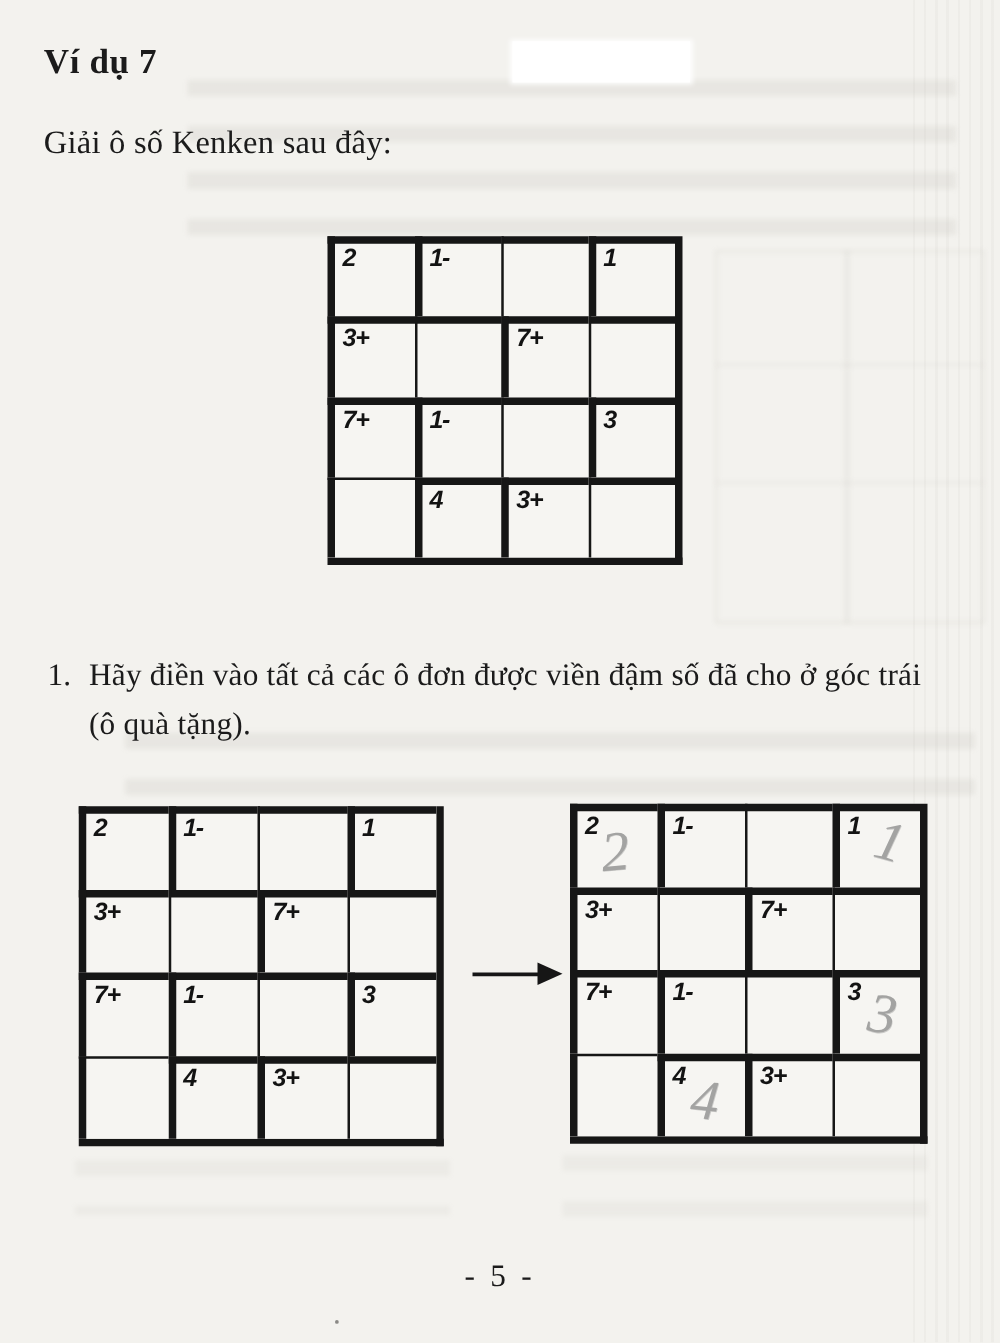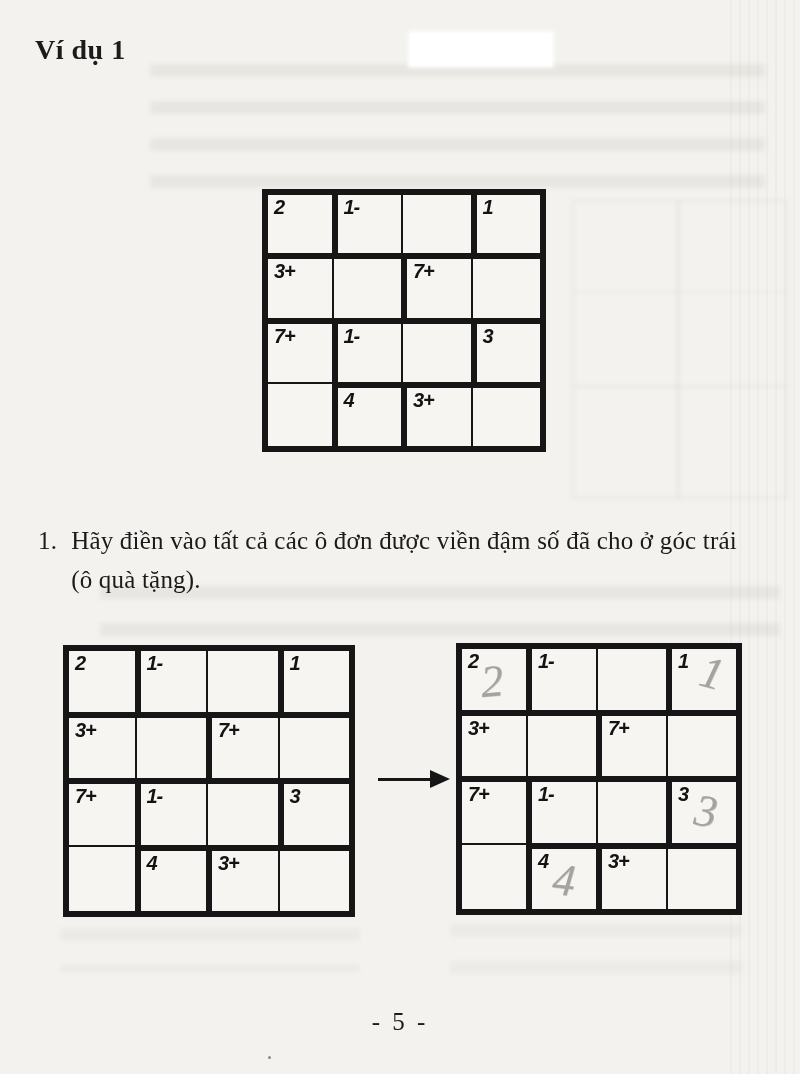--- a/index.html
+++ b/index.html
@@ -115,22 +115,23 @@
   <div class="ghost ghost-textblock" style="left:150px;top:64px;width:615px;height:125px;"></div>
   <div class="ghost ghost-grid" style="left:572px;top:200px;width:212px;height:295px;"></div>
   <div class="ghost ghost-textblock" style="left:100px;top:586px;width:680px;height:52px;"></div>
   <div class="ghost ghost-textblock" style="left:60px;top:928px;width:300px;height:44px;opacity:.35;"></div>
   <div class="ghost ghost-textblock" style="left:450px;top:924px;width:292px;height:52px;opacity:.35;"></div>
   <div class="scan-streaks"></div>
   <div class="speck" style="left:447px;top:338px;"></div>
   <div class="speck" style="left:178px;top:802px;"></div>
   <div class="speck" style="left:268px;top:1056px;width:3px;"></div>
 
-  <div class="title">Ví dụ 1</div>
+  <div class="title">Ví dụ 7</div>
   <div class="whiteout"></div>
+  <div class="intro">Giải ô số Kenken sau đây:</div>
 
   <div class="kgrid" style="left:262px;top:189px;width:284px;height:263px;">
       <div class="cell" style="border-top-width: 6px; border-left-width: 6px;">
         <span class="cage">2</span>
       </div>
       <div class="cell" style="border-top-width: 6px; border-left-width: 6px;">
         <span class="cage">1-</span>
       </div>
       <div class="cell" style="border-top-width: 6px; border-left-width: 2px;"></div>
       <div class="cell" style="border-top-width: 6px; border-left-width: 6px;">

